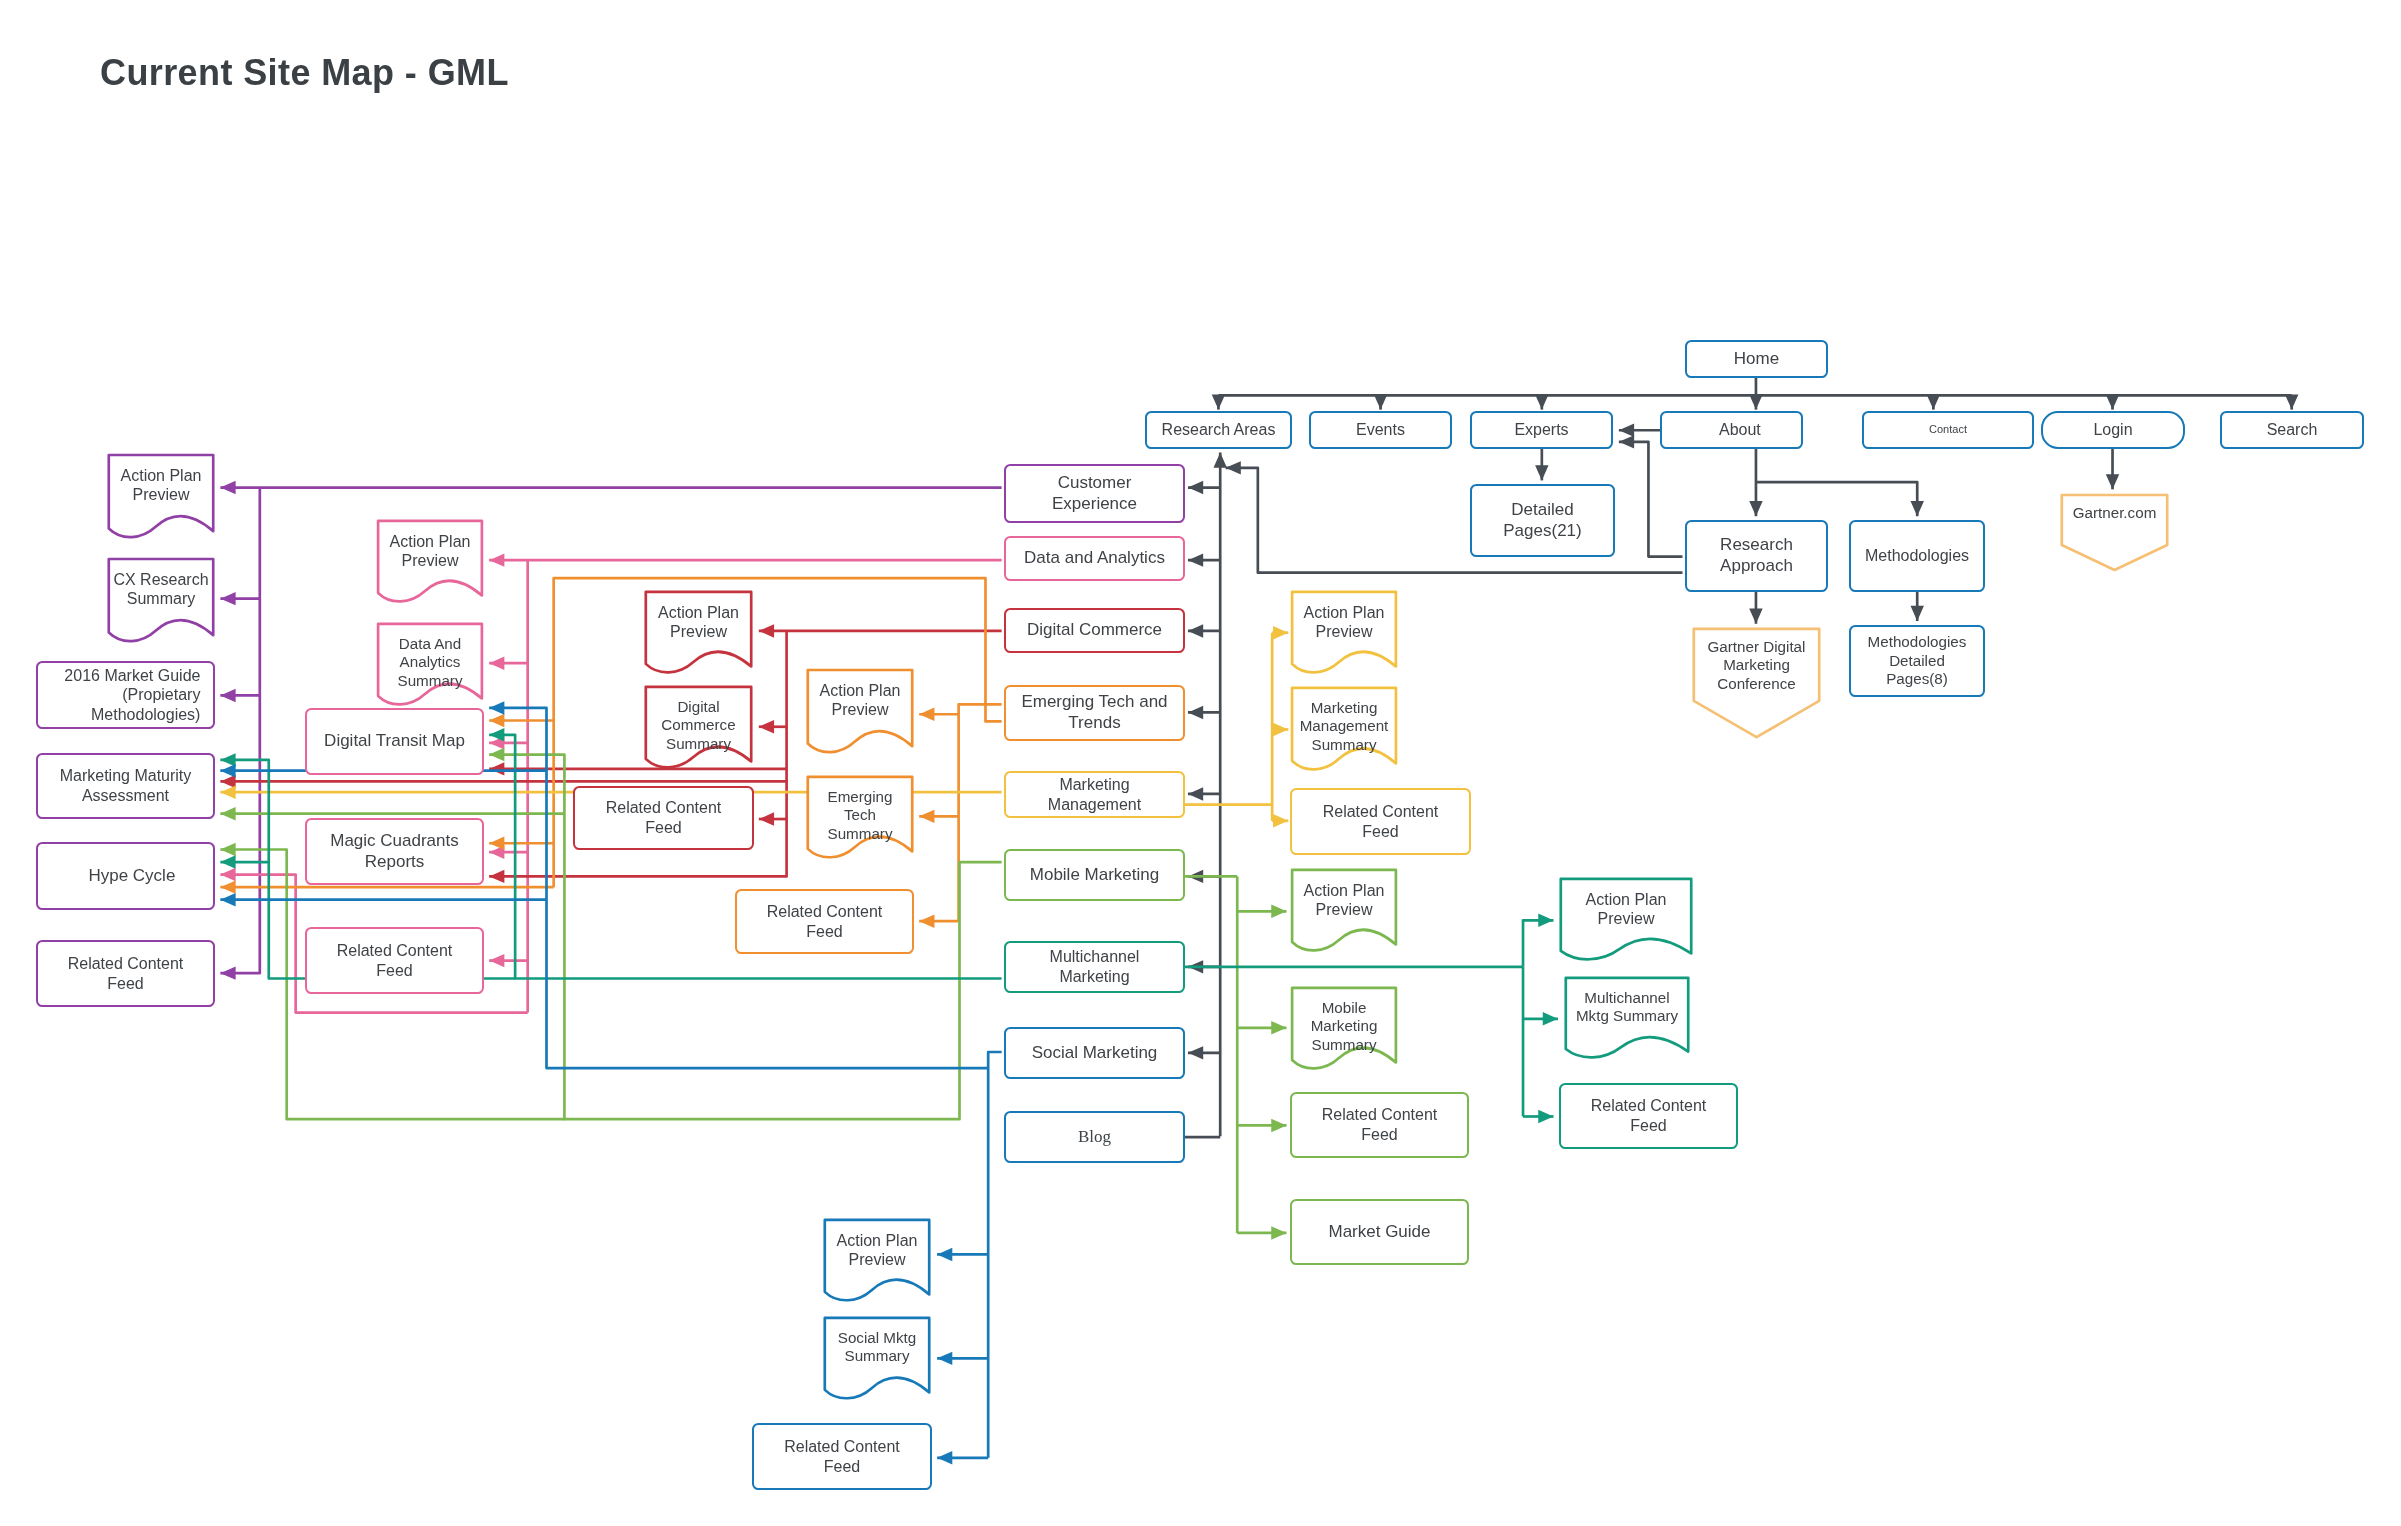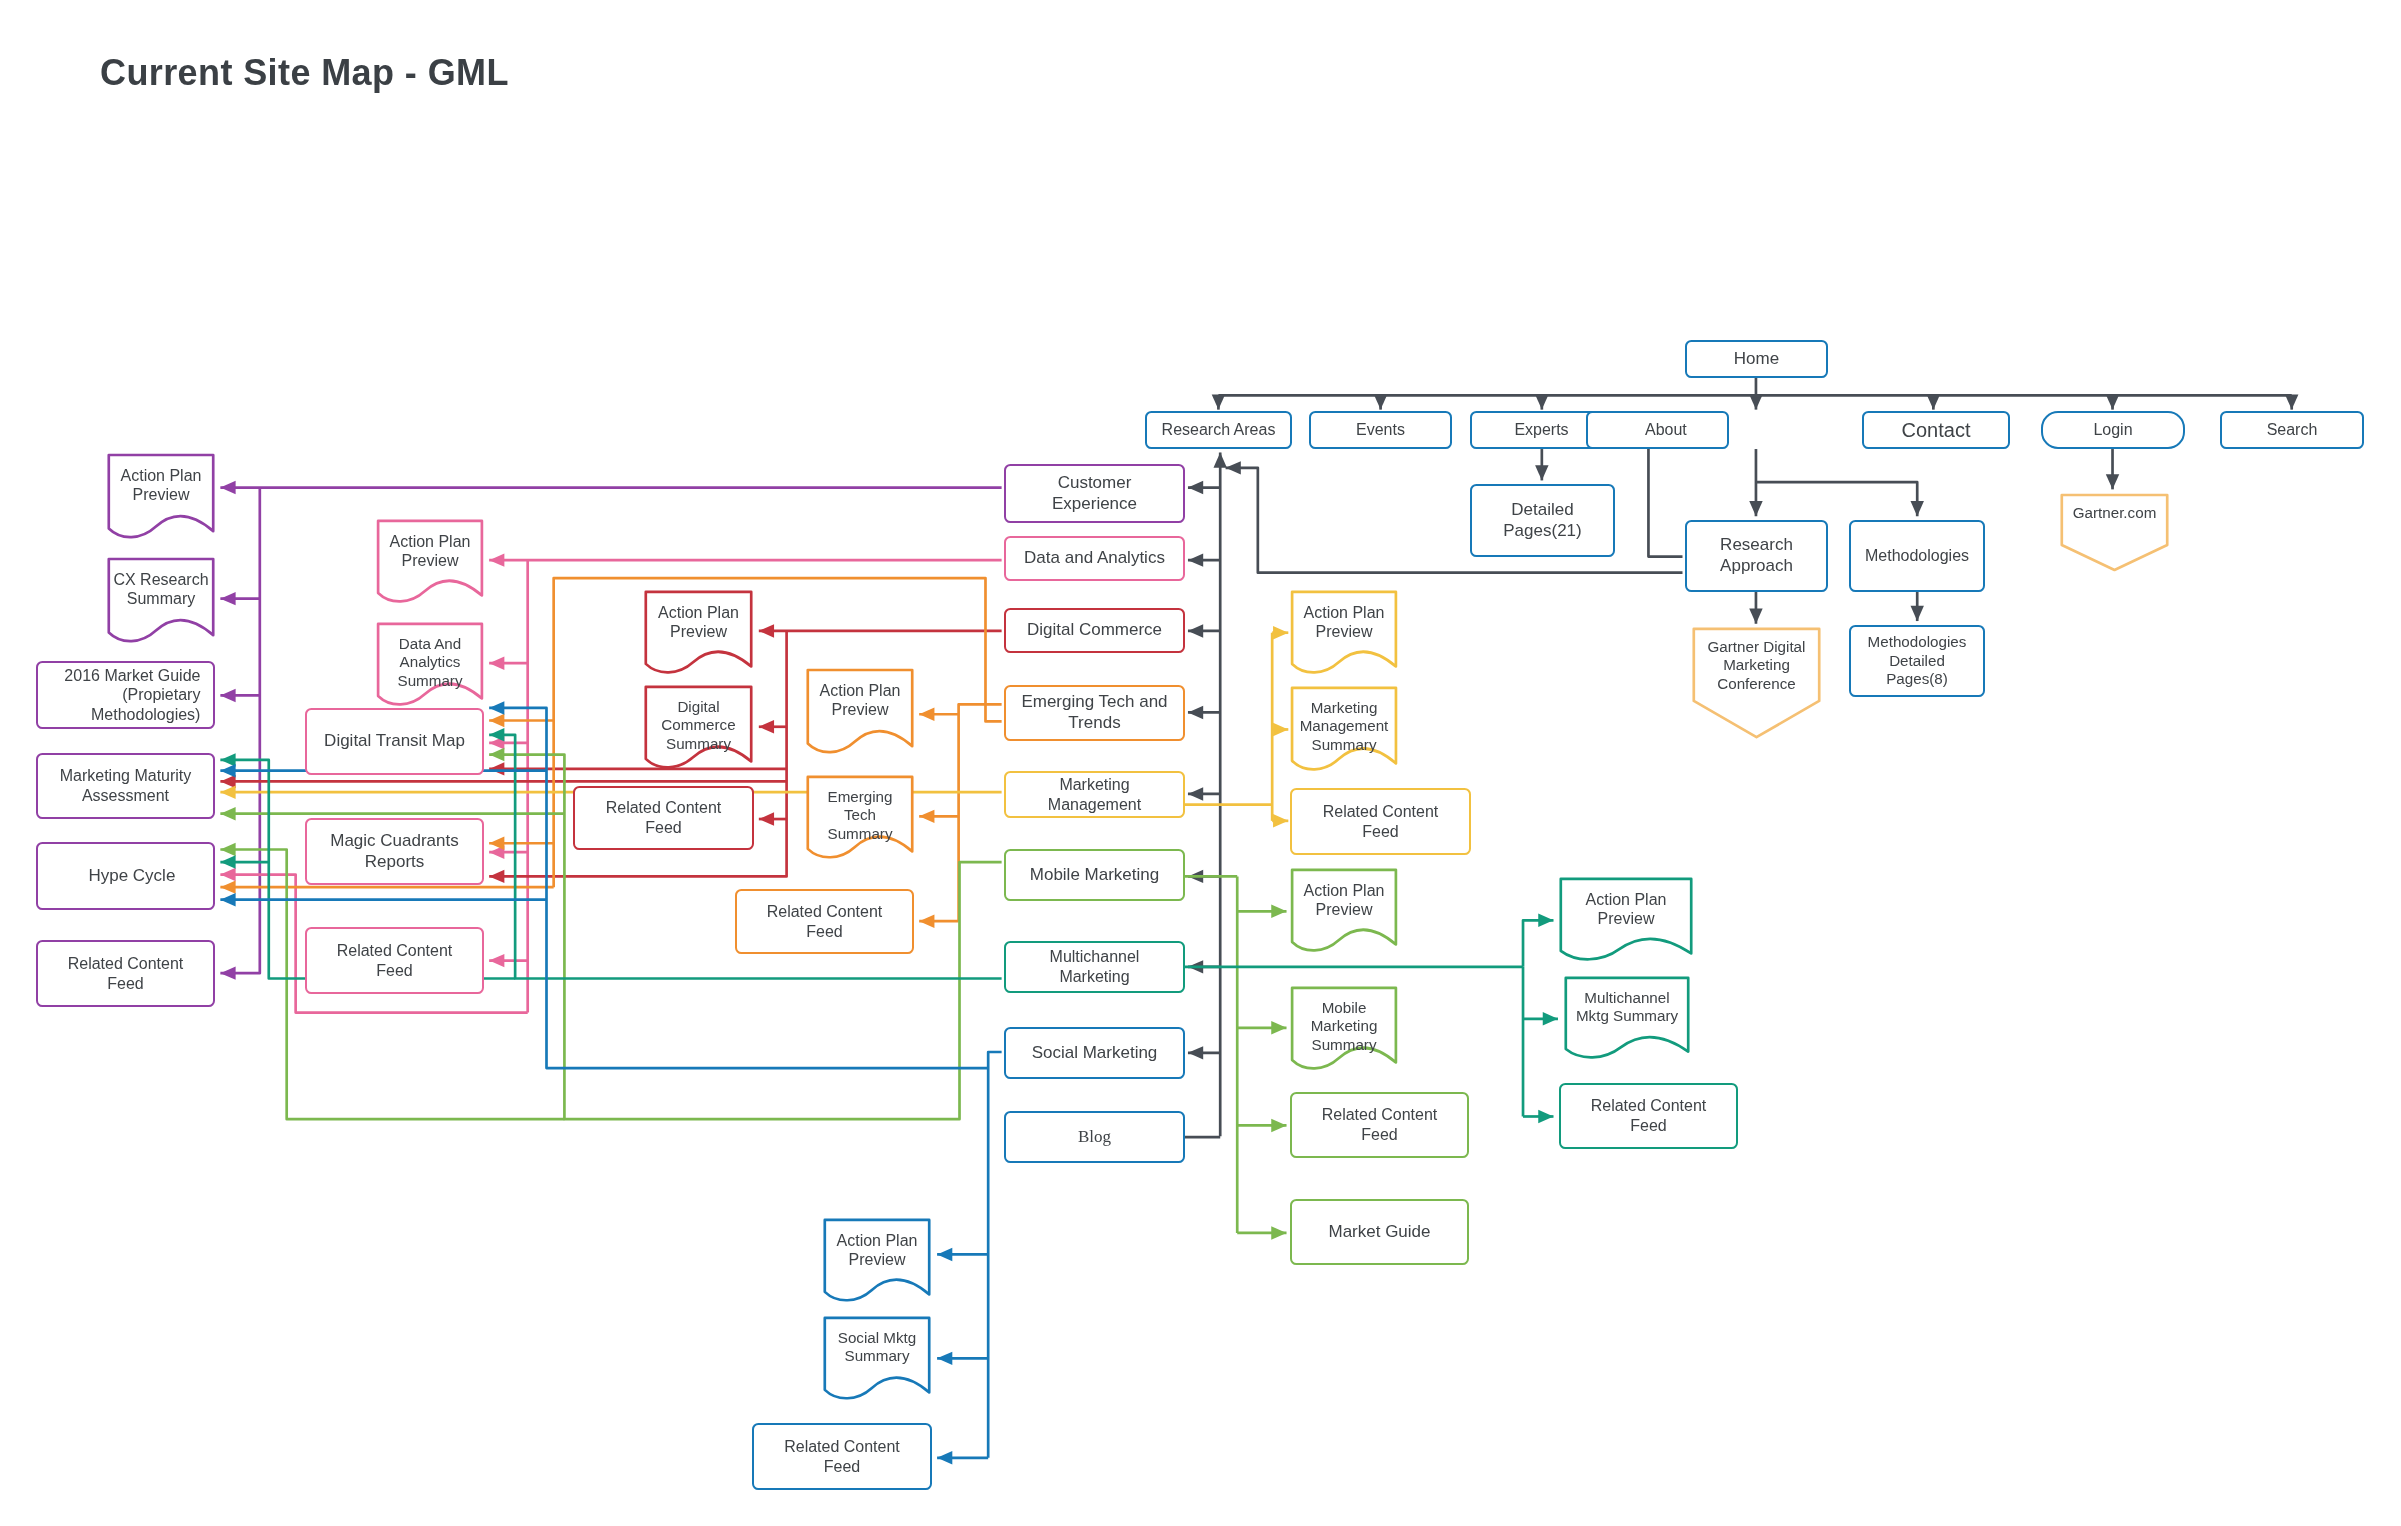--- a/index.html
+++ b/index.html
@@ -184,24 +184,24 @@
     </div>
     <div class="node rect" style="left: 1145px; top: 411px; width: 147px; height: 38px; font-size: 16px; border-color: rgb(23, 121, 184);">
       <span class="lbl">Research Areas</span>
     </div>
     <div class="node rect" style="left: 1309px; top: 411px; width: 143px; height: 38px; font-size: 16px; border-color: rgb(23, 121, 184);">
       <span class="lbl">Events</span>
     </div>
     <div class="node rect" style="left: 1470px; top: 411px; width: 143px; height: 38px; font-size: 16px; border-color: rgb(23, 121, 184);">
       <span class="lbl">Experts</span>
     </div>
-    <div class="node rect" style="left: 1586px; top: 411px; width: 143px; height: 38px; font-size: 16px; border-color: rgb(23, 121, 184); padding-left: 24px;">
+    <div class="node rect" style="left: 1660px; top: 411px; width: 143px; height: 38px; font-size: 16px; border-color: rgb(23, 121, 184); padding-left: 24px;">
       <span class="lbl">About</span>
     </div>
-    <div class="node rect" style="left: 1862px; top: 411px; width: 148px; height: 38px; font-size: 20px; border-color: rgb(23, 121, 184);">
+    <div class="node rect" style="left: 1862px; top: 411px; width: 172px; height: 38px; font-size: 11px; border-color: rgb(23, 121, 184);">
       <span class="lbl">Contact</span>
     </div>
     <div class="node rect" style="left: 2041px; top: 411px; width: 144px; height: 38px; font-size: 16px; border-color: rgb(23, 121, 184); border-radius: 17px;">
       <span class="lbl">Login</span>
     </div>
     <div class="node rect" style="left: 2220px; top: 411px; width: 144px; height: 38px; font-size: 16px; border-color: rgb(23, 121, 184);">
       <span class="lbl">Search</span>
     </div>
     <div class="node rect" style="left: 1470px; top: 484px; width: 145px; height: 73px; border-color: rgb(23, 121, 184);">
       <span class="lbl">Detailed Pages(21)</span>

